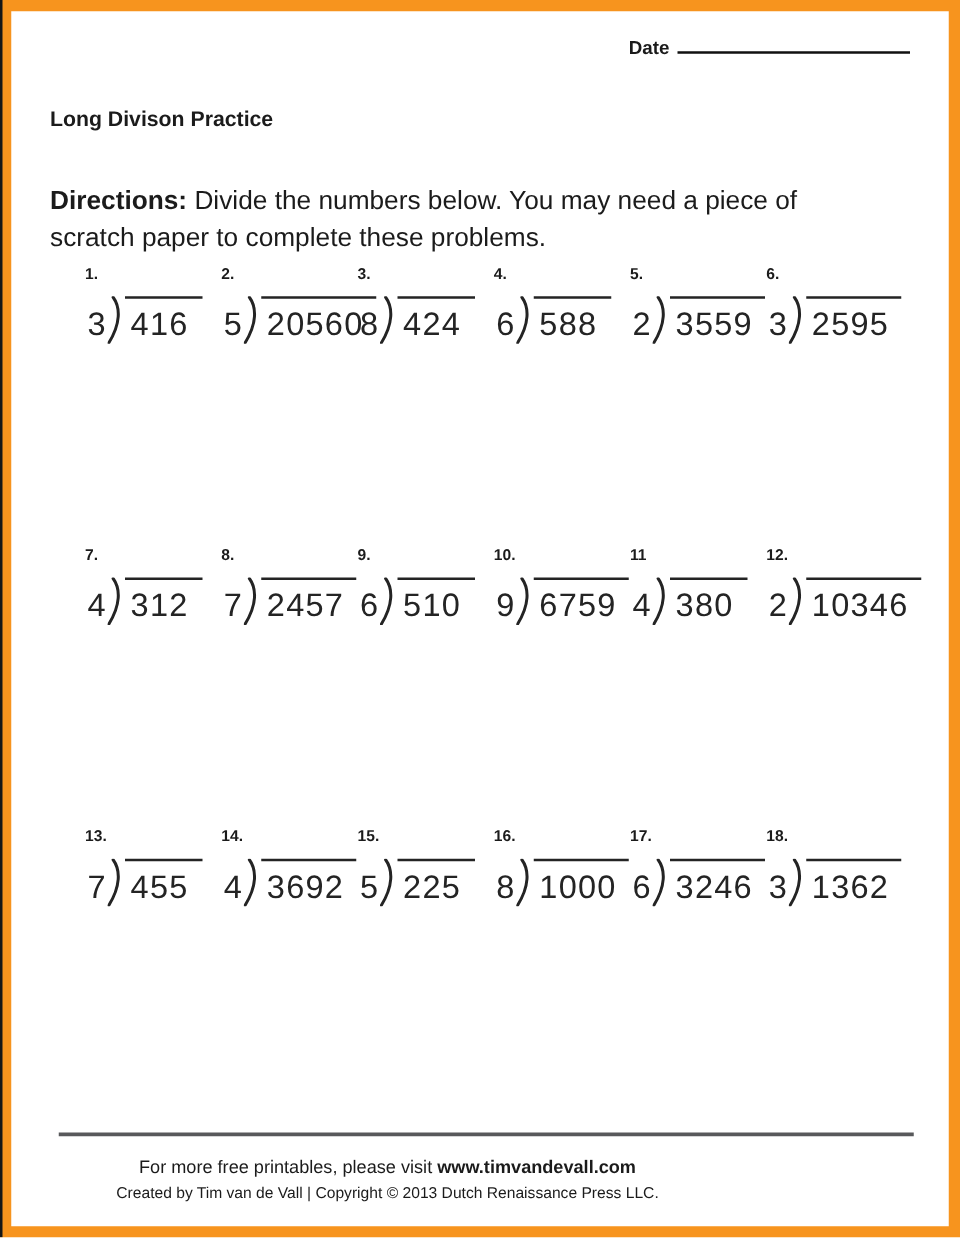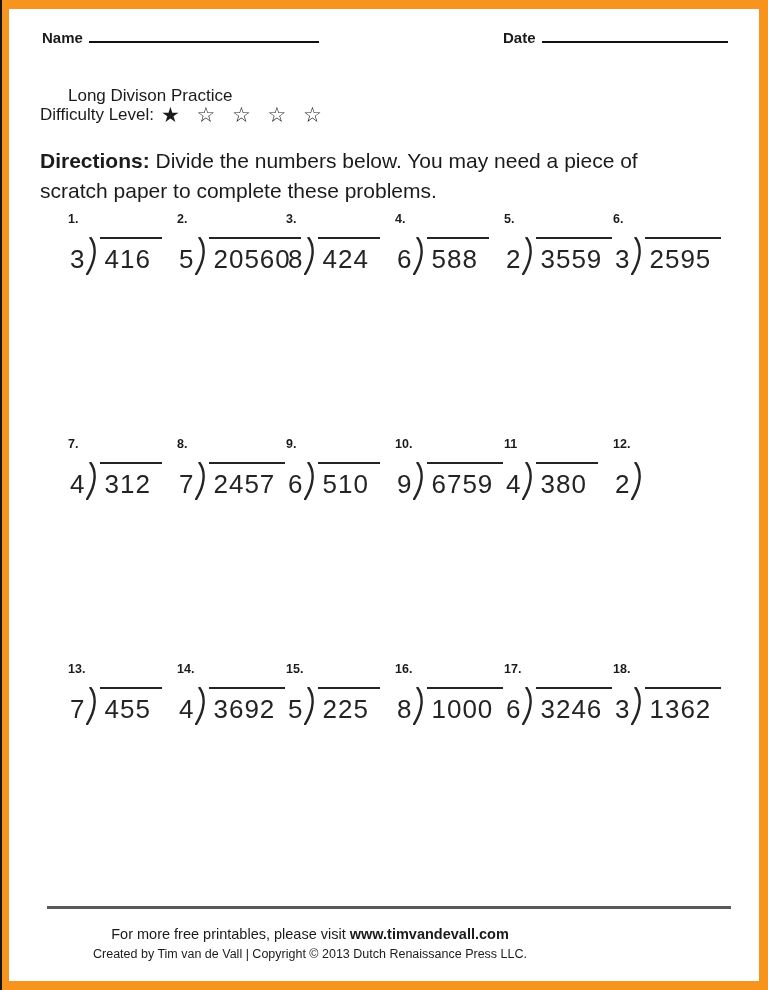--- a/index.html
+++ b/index.html
@@ -31,21 +31,21 @@
   .write-line {
     display: inline-block;
     border-bottom: 2px solid #111;
     height: 15px;
     margin-left: 6px;
   }
   .name-line { width: 230px; }
   .date-line { width: 186px; }
 
   
-  .title { position: absolute; left: 40px; top: 86px; font-size: 17px; font-weight: normal; margin-left: 28px; }
+  .title { position: absolute; left: 40px; top: 86px; font-size: 17px; font-weight: bold; }
   .difficulty {
     position: absolute; left: 40px; top: 104px;
     font-size: 17px; display: flex; align-items: center;
   }
   .stars {
     font-family: "DejaVu Sans", sans-serif;
     font-size: 21px; line-height: 1;
     margin-left: 7px; letter-spacing: 5px;
     padding-top: 1px;
   }
@@ -97,32 +97,25 @@
   }
   .f1 { font-size: 14.5px; line-height: 1.35; }
   .f2 { font-size: 12.5px; line-height: 1.5; }
 </style>
 </head>
 <body>
 
 <div class="page">
   <div class="edge-strip"></div>
 
-  <div class="name-field">
-    <span>Name</span><span class="write-line name-line"></span>
-  </div>
   <div class="date-field">
     <span>Date</span><span class="write-line date-line"></span>
   </div>
 
   <div class="title">Long Divison Practice</div>
-  <div class="difficulty">
-    <span>Difficulty Level:</span>
-    <span class="stars">★ ☆ ☆ ☆ ☆</span>
-  </div>
 
   <p class="directions"><b>Directions:</b> <span>Divide the numbers below. You may need a piece of scratch paper to complete these problems.</span></p>
 
   <div class="problems">
   <div class="cell">
     <div class="pnum">1.</div>
     <div class="expr">
       <span class="divisor">3</span>
       <svg class="bracket" width="13" height="38" viewBox="0 0 13 38" aria-hidden="true">
         <path d="M4.5 0.8 C 10.5 9, 10.5 22, 1 37.4" stroke="#242424" stroke-width="2.4" fill="none" stroke-linecap="round"></path>
@@ -241,20 +234,21 @@
     </div>
   </div>
 
   <div class="cell">
     <div class="pnum">12.</div>
     <div class="expr">
       <span class="divisor">2</span>
       <svg class="bracket" width="13" height="38" viewBox="0 0 13 38" aria-hidden="true">
         <path d="M4.5 0.8 C 10.5 9, 10.5 22, 1 37.4" stroke="#242424" stroke-width="2.4" fill="none" stroke-linecap="round"></path>
       </svg>
+      <span class="dividend">10346</span>
     </div>
   </div>
 
   <div class="cell">
     <div class="pnum">13.</div>
     <div class="expr">
       <span class="divisor">7</span>
       <svg class="bracket" width="13" height="38" viewBox="0 0 13 38" aria-hidden="true">
         <path d="M4.5 0.8 C 10.5 9, 10.5 22, 1 37.4" stroke="#242424" stroke-width="2.4" fill="none" stroke-linecap="round"></path>
       </svg>

